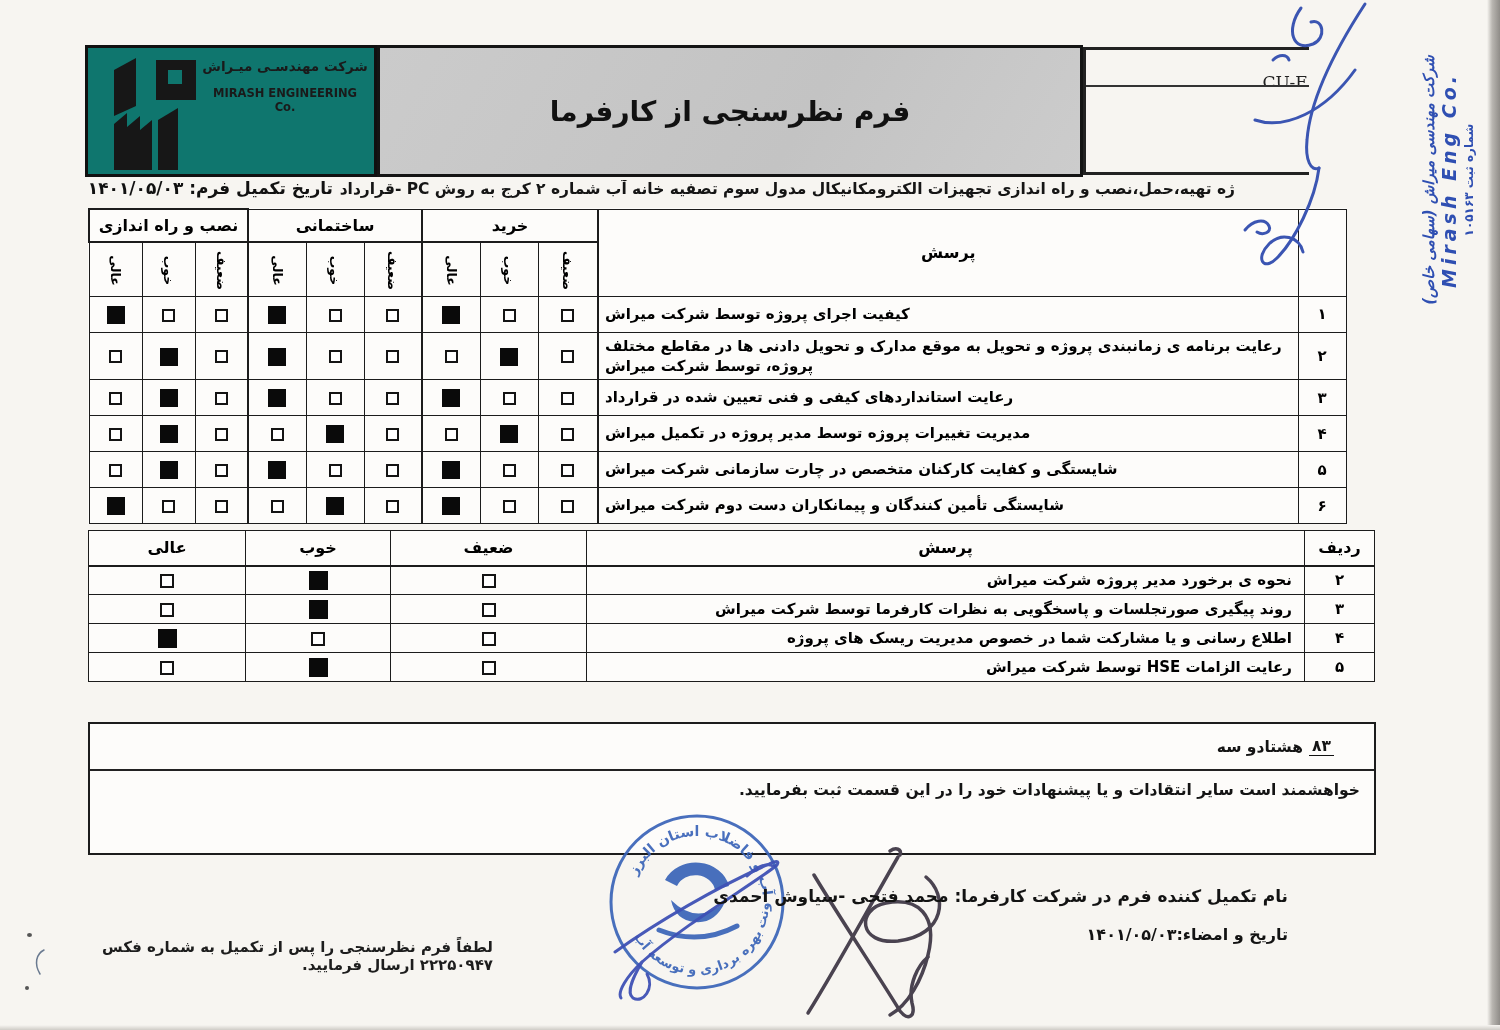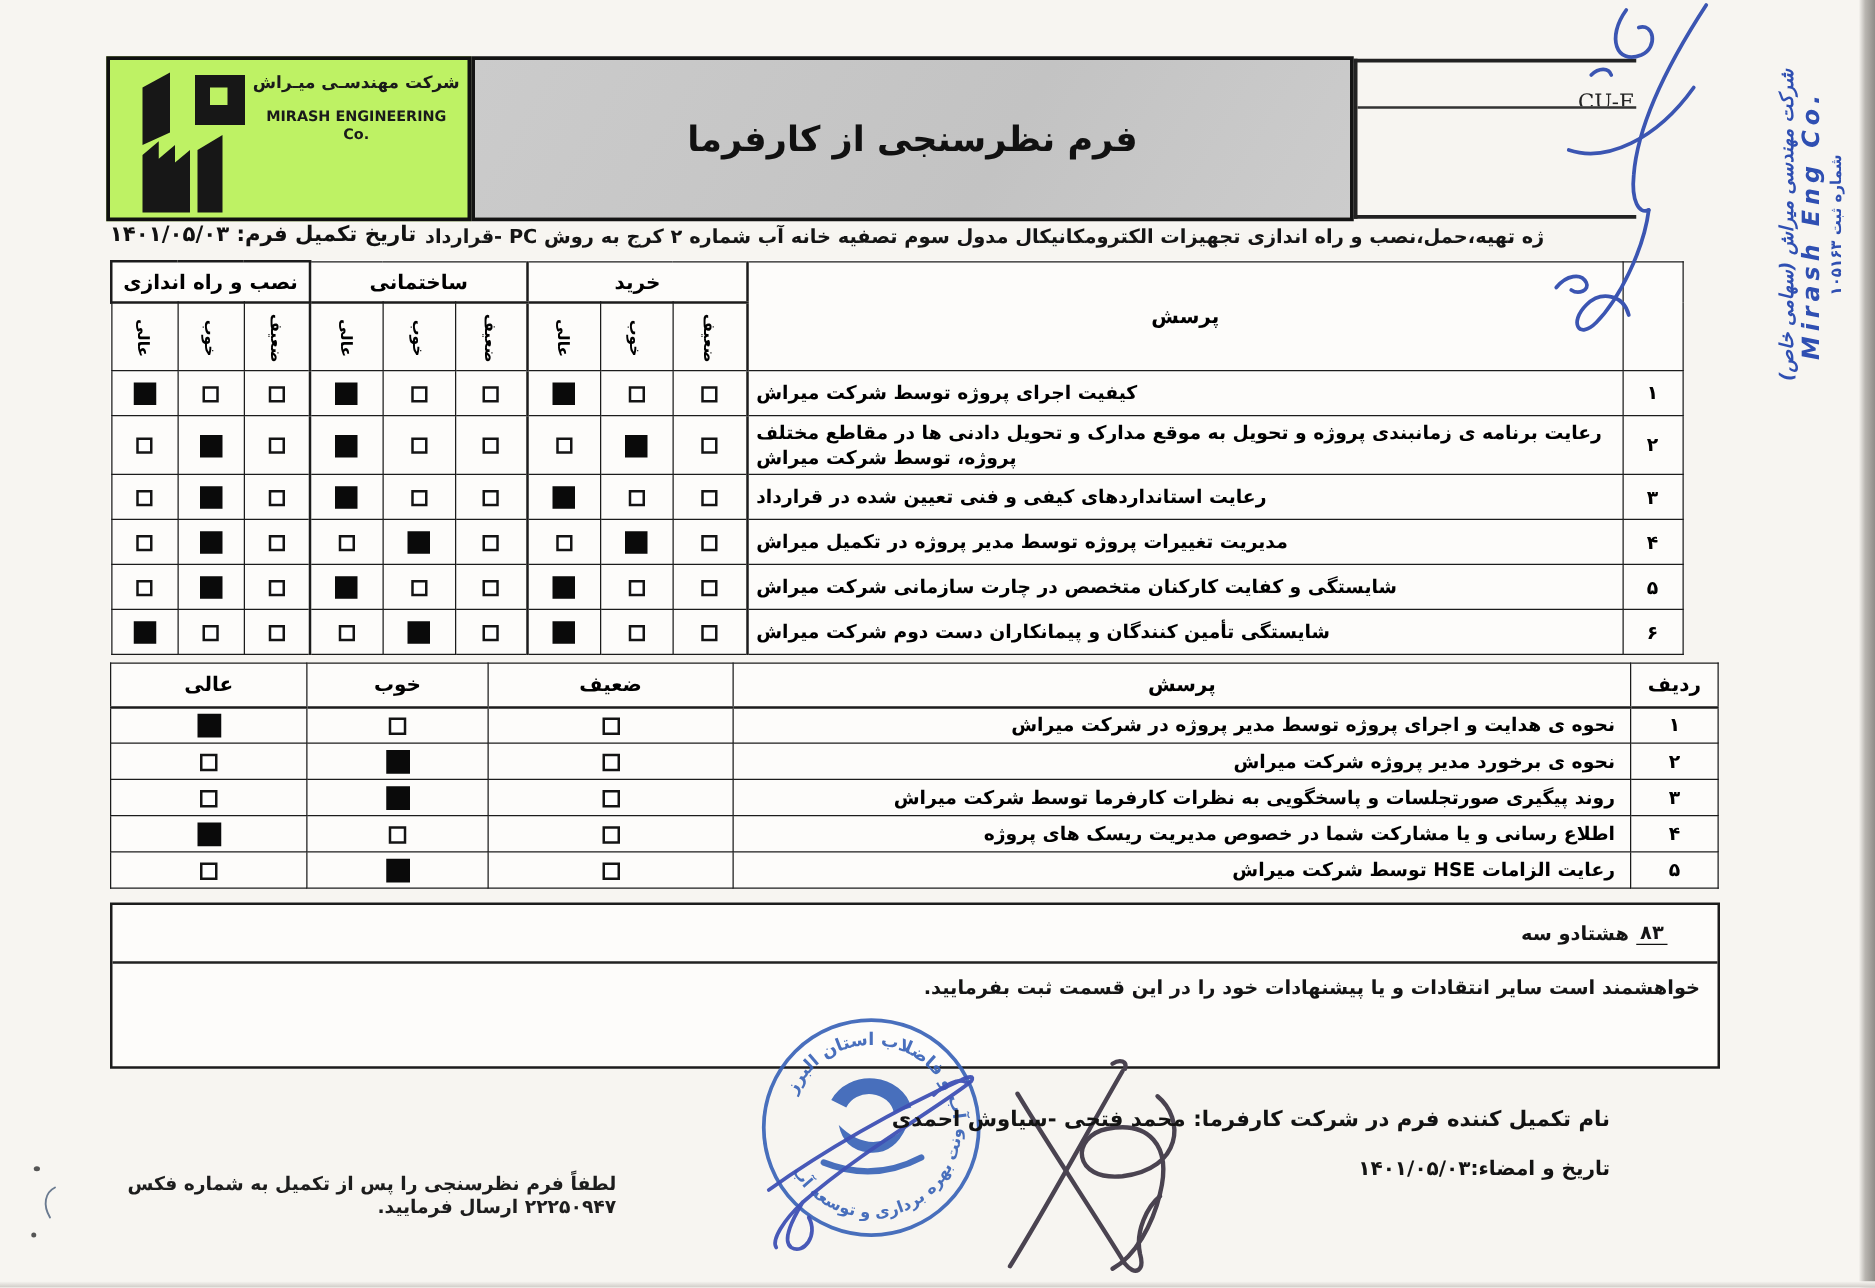--- a/index.html
+++ b/index.html
@@ -5,21 +5,21 @@
   * { margin:0; padding:0; box-sizing:border-box; }
   body { font-family:"DejaVu Sans", sans-serif; background:#e8e6e2; }
   .page { position:relative; width:1500px; height:1030px; background:#f7f5f1; overflow:hidden; }
   .edge-right { position:absolute; right:0; top:0; width:13px; height:100%;
     background:linear-gradient(to right,#f7f5f1,#b9b6b1 40%,#8f8c88); }
   .edge-bottom { position:absolute; left:0; bottom:0; width:100%; height:5px;
     background:linear-gradient(to bottom,#f7f5f1,#cfccc7); }
 
   
   .logo-box { position:absolute; left:85px; top:45px; width:292px; height:132px;
-    border:3px solid #101010; background:#bef264; }
+    border:3px solid #101010; background:#0f766e; }
   .logo-mark { position:absolute; left:18px; top:6px; }
   .logo-text { position:absolute; right:6px; top:10px; width:166px; text-align:center; direction:rtl; }
   .logo-fa { font-size:13.5px; font-weight:bold; color:#1a1a1a; letter-spacing:1px; }
   .logo-en { font-size:11.5px; font-weight:bold; color:#1a1a1a; direction:ltr; margin-top:12px; }
   .title-band { position:absolute; left:377px; top:45px; width:706px; height:132px;
     background:linear-gradient(120deg,#cbcbcb,#c3c3c3 60%,#cccccc); border:3px solid #141414;
     display:flex; align-items:center; justify-content:center; }
   .title-band .t { font-size:28px; font-weight:bold; color:#111; direction:rtl; }
   .info-box { position:absolute; left:1083px; top:47px; width:226px; height:128px;
     border-left:3px solid #222; border-top:3px solid #222; border-bottom:3px solid #222; }
@@ -247,27 +247,20 @@
       <col style="width:718px">
         <col style="width:70px">
     </colgroup>
     <tbody>
         <tr>
       <td class="hd">عالی</td>
       <td class="hd">خوب</td>
       <td class="hd">ضعیف</td>
       <td class="hd">پرسش</td>
       <td class="hd">ردیف</td>
-    </tr>
-    <tr>
-      <td><span class="cb checked"></span></td>
-      <td><span class="cb"></span></td>
-      <td><span class="cb"></span></td>
-      <td class="q">نحوه ی هدایت و اجرای پروژه توسط مدیر پروژه در شرکت میراش</td>
-      <td class="num">۱</td>
     </tr>
     <tr>
       <td><span class="cb"></span></td>
       <td><span class="cb checked"></span></td>
       <td><span class="cb"></span></td>
       <td class="q">نحوه ی برخورد مدیر پروژه شرکت میراش</td>
       <td class="num">۲</td>
     </tr>
     <tr>
       <td><span class="cb"></span></td>

